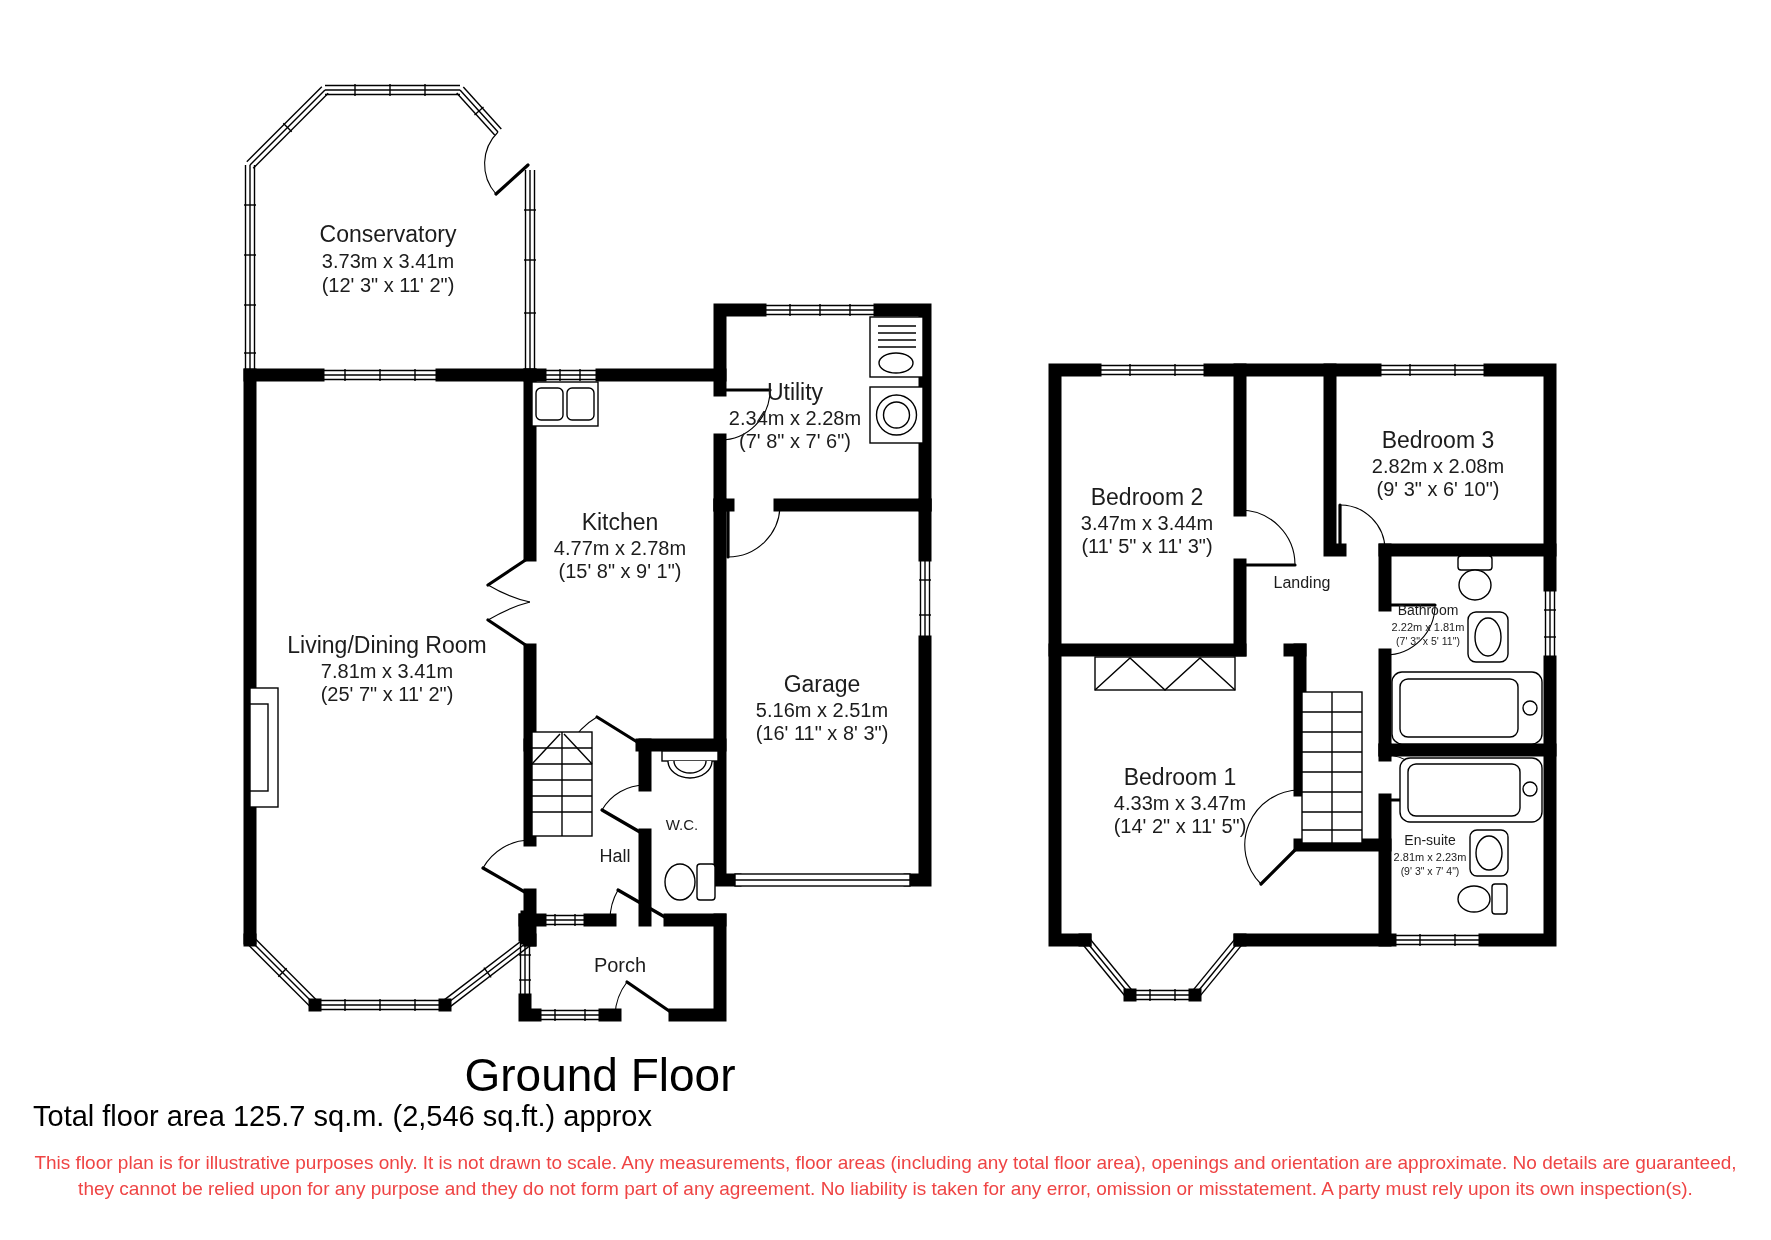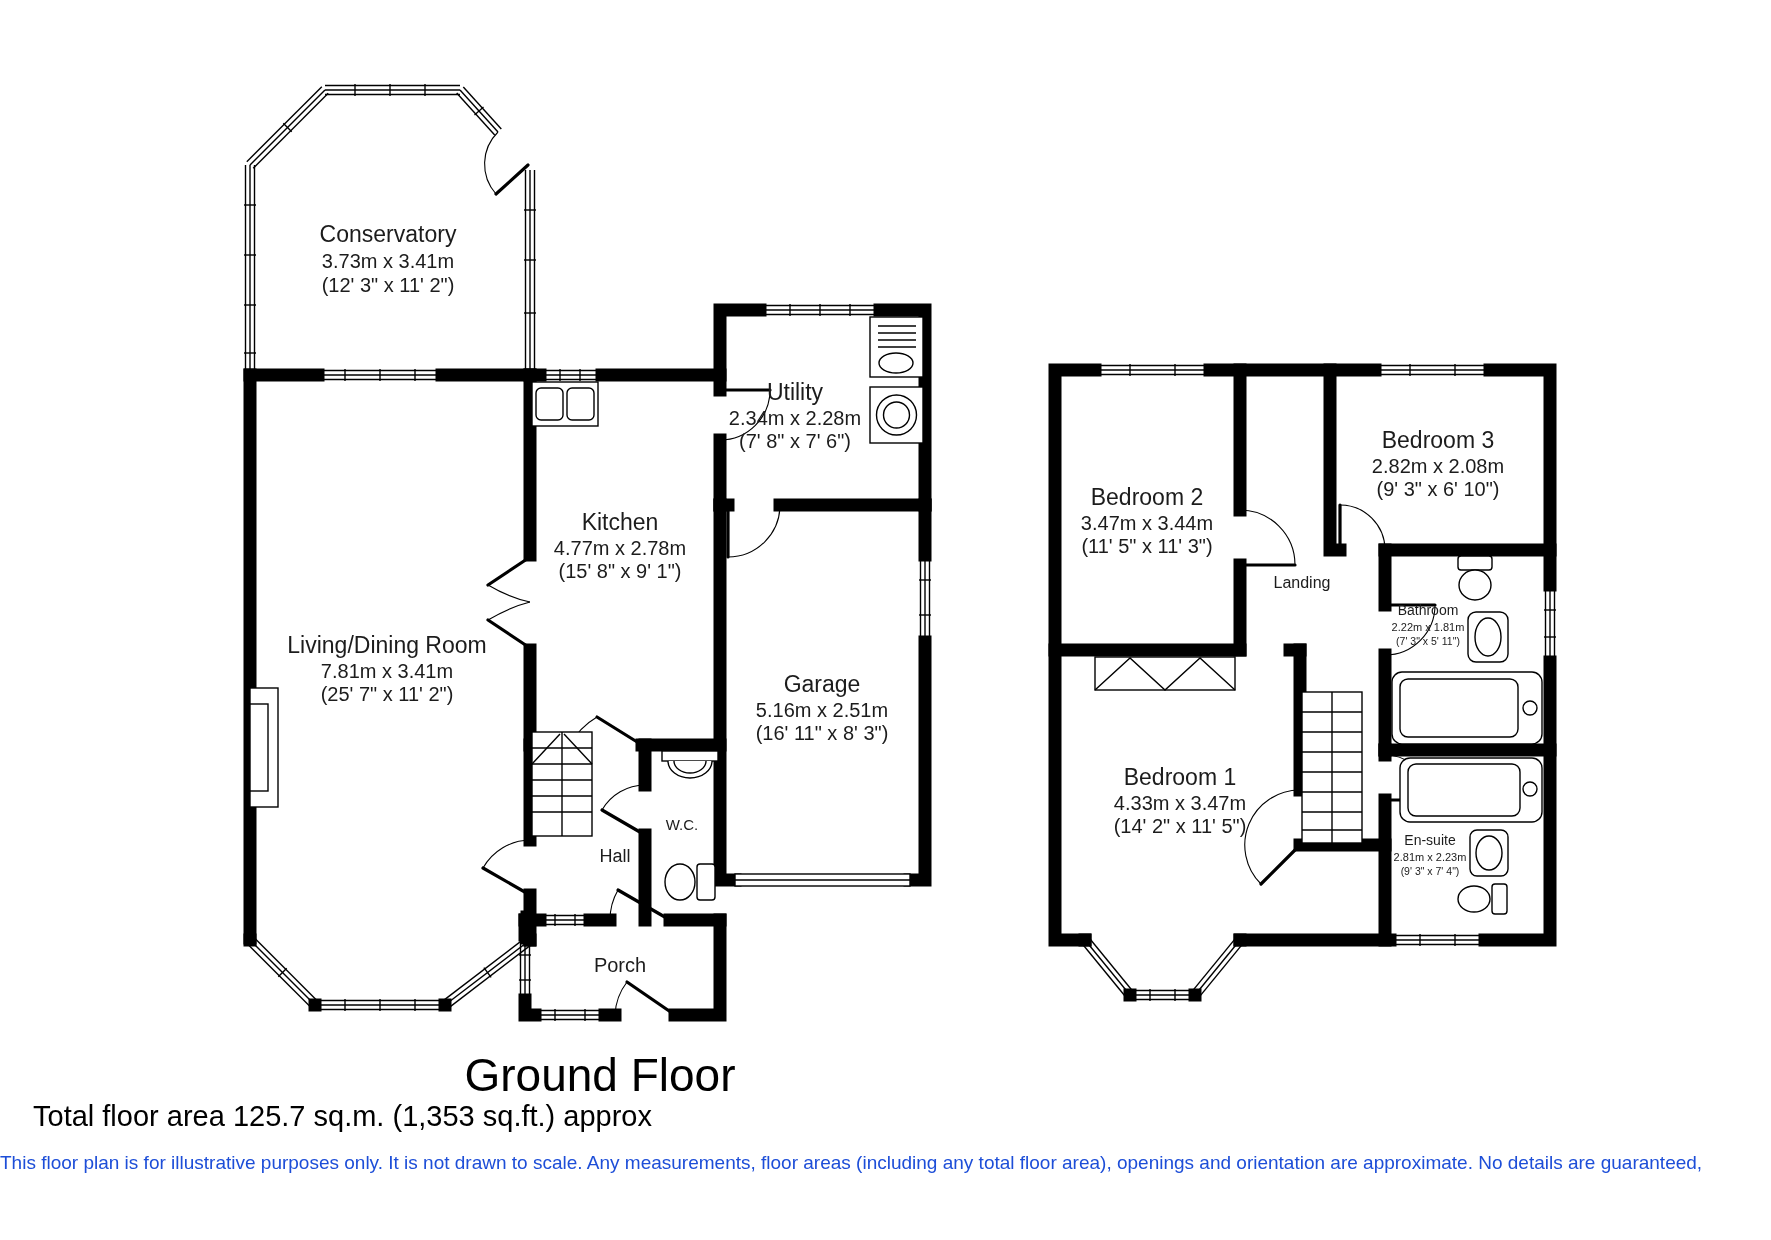--- a/index.html
+++ b/index.html
@@ -11,22 +11,22 @@
   .room-dims{font-size:20px}
   .t20{font-size:20px}.t18{font-size:18px}.t16{font-size:16px}.t15{font-size:15px}
   .t14{font-size:14px}.t11{font-size:11px}.t10{font-size:10.5px}
   .wall{stroke:#000;stroke-width:13;fill:none;stroke-linecap:square}
   .ln{stroke:#000;stroke-width:1.4;fill:none}
   .door{stroke:#000;stroke-width:3.2;fill:none;stroke-linecap:round}
   .arc{stroke:#000;stroke-width:1.1;fill:none}
   .blk{fill:#000;stroke:none}
   .floor-title{position:absolute;font-size:46px;font-weight:normal;transform:translateX(-50%);white-space:nowrap}
   .total-area{position:absolute;left:33px;top:1100px;font-size:29px}
-  .disclaimer{position:absolute;top:1150px;left:0;width:1771px;
-              font-size:19px;line-height:26px;color:#1d4ed8}
+  .disclaimer{position:absolute;top:1150px;left:0;width:1771px;text-align:center;
+              font-size:19px;line-height:26px;color:#ef4444}
 </style>
 </head>
 <body>
 
 <div class="page">
 
   <svg style="left:230px;top:70px" width="720" height="990" viewBox="0 0 720 990">
 
     <g class="ln">
       <line x1="15.5" y1="95" x2="15.5" y2="305"></line>
@@ -421,19 +421,20 @@
     </g>
     <g>
       <text class="t14" x="390" y="485" text-anchor="middle">En-suite</text>
       <text class="t11" x="390" y="501" text-anchor="middle">2.81m x 2.23m</text>
       <text class="t10" x="390" y="515" text-anchor="middle">(9' 3" x 7' 4")</text>
     </g>
   </svg>
 
   <div class="floor-title" style="left:600px;top:1048px">Ground Floor</div>
 
-  <div class="total-area">Total floor area 125.7 sq.m. (1,353 sq.ft.) approx</div>
+  <div class="total-area">Total floor area 125.7 sq.m. (2,546 sq.ft.) approx</div>
 
   <div class="disclaimer">
     <div>This floor plan is for illustrative purposes only. It is not drawn to scale. Any measurements, floor areas (including any total floor area), openings and orientation are approximate. No details are guaranteed,</div>
+    <div>they cannot be relied upon for any purpose and they do not form part of any agreement. No liability is taken for any error, omission or misstatement. A party must rely upon its own inspection(s).</div>
   </div>
 
 </div>
 
 </body></html>

